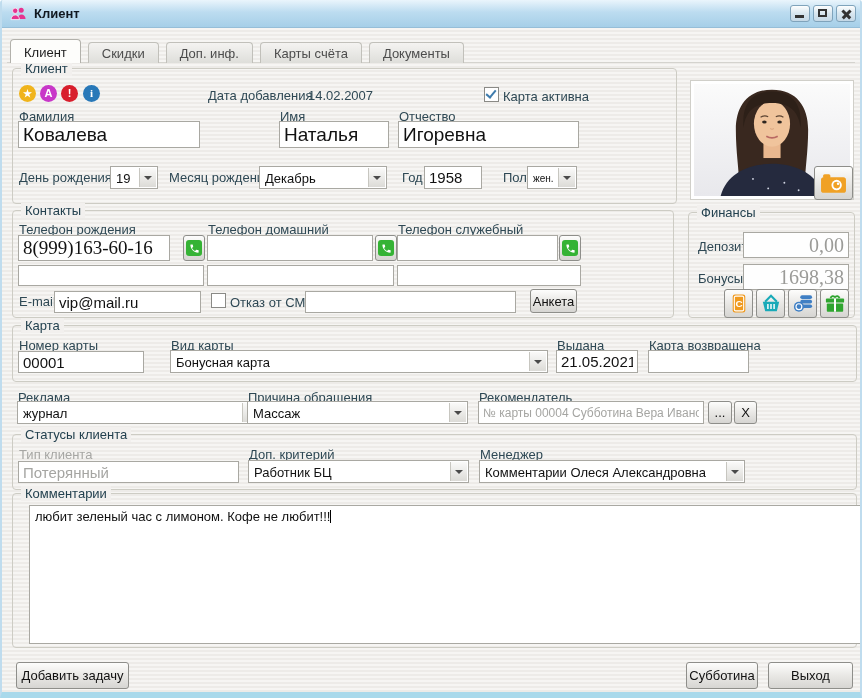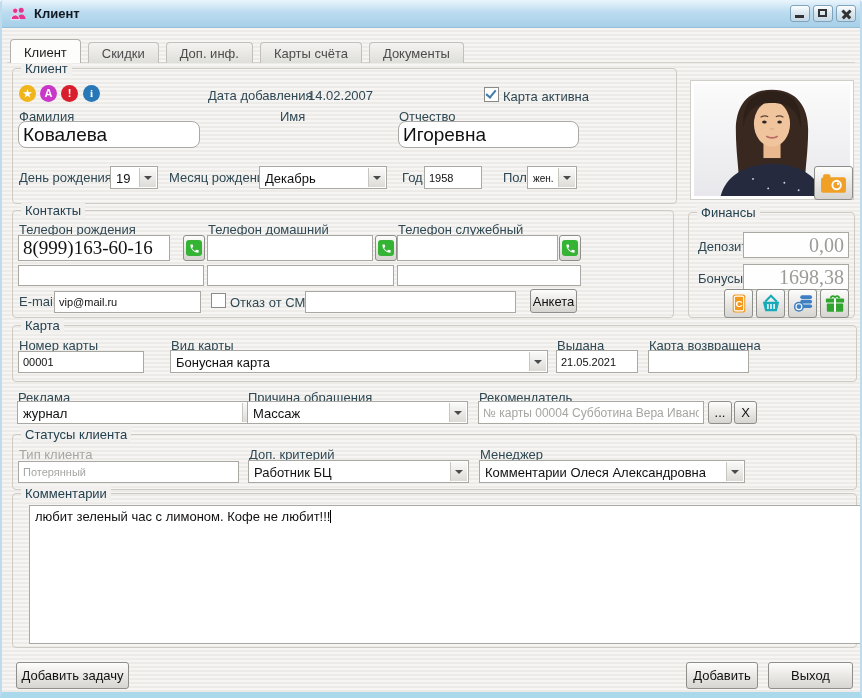--- a/index.html
+++ b/index.html
@@ -21,22 +21,22 @@
   .tabs{position:absolute;left:8px;top:39px;display:flex;align-items:flex-end;gap:7px;z-index:3;}
   .tab{box-sizing:border-box;border:1px solid #c1c0ba;border-bottom:none;border-radius:4px 4px 0 0;
     padding:3px 13px 4px;font-size:13px;color:#4c4c4c;background:linear-gradient(#f4f3f1,#dededa);height:21px;white-space:nowrap;}
   .tab.active{background:#fdfdfb;height:24px;padding-top:5px;color:#1c1c1c;border-color:#b2b1ab;}
   .tabsline{position:absolute;left:5px;right:5px;top:62px;height:1px;background:#d4d3ce;z-index:1;}
   .group{position:absolute;border:1px solid #cdccc4;border-radius:4px;box-sizing:border-box;}
   .glabel{position:absolute;top:-8px;left:8px;background:#f2f0ee;padding:0 4px;font-size:13px;color:#23414f;white-space:nowrap;}
   .lbl{position:absolute;font-size:13px;color:#2e4854;white-space:nowrap;}
   .lbl.grey{color:#a6a6a3;}
   .in{position:absolute;box-sizing:border-box;border:1px solid #a9a8a2;background:#fff;
-    font-family:"Liberation Sans",sans-serif;font-size:11px;color:#111;padding:0 4px;}
-  .in.big{font-size:19px;border-radius:8px;}
+    font-family:"Liberation Sans",sans-serif;font-size:15px;color:#111;padding:0 4px;}
+  .in.big{font-size:19px;}
   .in.serif{font-family:"Liberation Serif",serif;font-size:19px;}
   .in.money{font-family:"Liberation Serif",serif;font-size:20px;color:#9b9b98;text-align:right;background:#fefefe;}
   .in.greytxt{color:#a5a5a2;}
   .dd{position:absolute;box-sizing:border-box;border:1px solid #a9a8a2;background:#fff;}
   .ddval{position:absolute;left:5px;top:50%;transform:translateY(-50%);font-size:13px;color:#111;white-space:nowrap;}
   .ddarrow{position:absolute;top:1px;bottom:1px;right:1px;width:16px;background:linear-gradient(#fafaf9,#dcdbd7);border-left:1px solid #c7c6c0;}
   .tri{position:absolute;left:4px;top:8px;width:0;height:0;border:4px solid transparent;border-top-color:#4a4a4a;}
   .cb{position:absolute;width:13px;height:13px;background:#fff;border:1px solid #8a8a86;box-sizing:content-box;}
   .cb.checked::after{content:"";position:absolute;left:3px;top:0px;width:4px;height:8px;
     border-right:2px solid #3f7cad;border-bottom:2px solid #3f7cad;transform:rotate(40deg);}
@@ -98,20 +98,21 @@
     <span class="badge" style="left:48px;top:16px;background:#d81e2c;">!</span>
     <span class="badge" style="left:70px;top:16px;background:#2878b8;font-family:'Liberation Serif',serif;">i</span>
     <span class="lbl" style="left:195px;top:19px;">Дата добавления</span>
     <span class="lbl" style="left:295px;top:19px;">14.02.2007</span>
     <span class="cb checked" style="left:471px;top:18px;"></span>
     <span class="lbl" style="left:490px;top:20px;">Карта активна</span>
 
     <span class="lbl" style="left:6px;top:40px;">Фамилия</span>
     <input class="in big" style="left: 5px; top: 52px; width: 182px; height: 27px;" value="Ковалева">
     <span class="lbl" style="left:267px;top:40px;">Имя</span>
+    <input class="in big" style="left: 266px; top: 52px; width: 110px; height: 27px;" value="Наталья">
     <span class="lbl" style="left:386px;top:40px;">Отчество</span>
     <input class="in big" style="left: 385px; top: 52px; width: 181px; height: 27px;" value="Игоревна">
 
     <span class="lbl" style="left:6px;top:101px;">День рождения</span>
     <div class="dd" style="left:97px;top:97px;width:48px;height:23px;">
       <span class="ddval">19</span>
       <span class="ddarrow">
           <span class="tri"></span>
         </span>
     </div>
@@ -320,17 +321,17 @@
 
   <div class="group" style="left:10px;top:493px;width:845px;height:155px;">
     <span class="glabel">Комментарии</span>
     <div class="textbox" style="left:16px;top:11px;width:837px;height:139px;">
       <span>любит зеленый час с лимоном. Кофе не любит!!!</span><span class="caret"></span>
     </div>
   </div>
 
   <div class="footer-area">
     <button class="btn" style="left:14px;top:14px;width:113px;height:27px;">Добавить задачу</button>
-    <button class="btn" style="left:684px;top:14px;width:72px;height:27px;">Добавить</button>
+    <button class="btn" style="left:684px;top:14px;width:72px;height:27px;">Субботина</button>
     <button class="btn" style="left:766px;top:14px;width:85px;height:27px;">Выход</button>
   </div>
 
 </div>
 
 </body></html>

